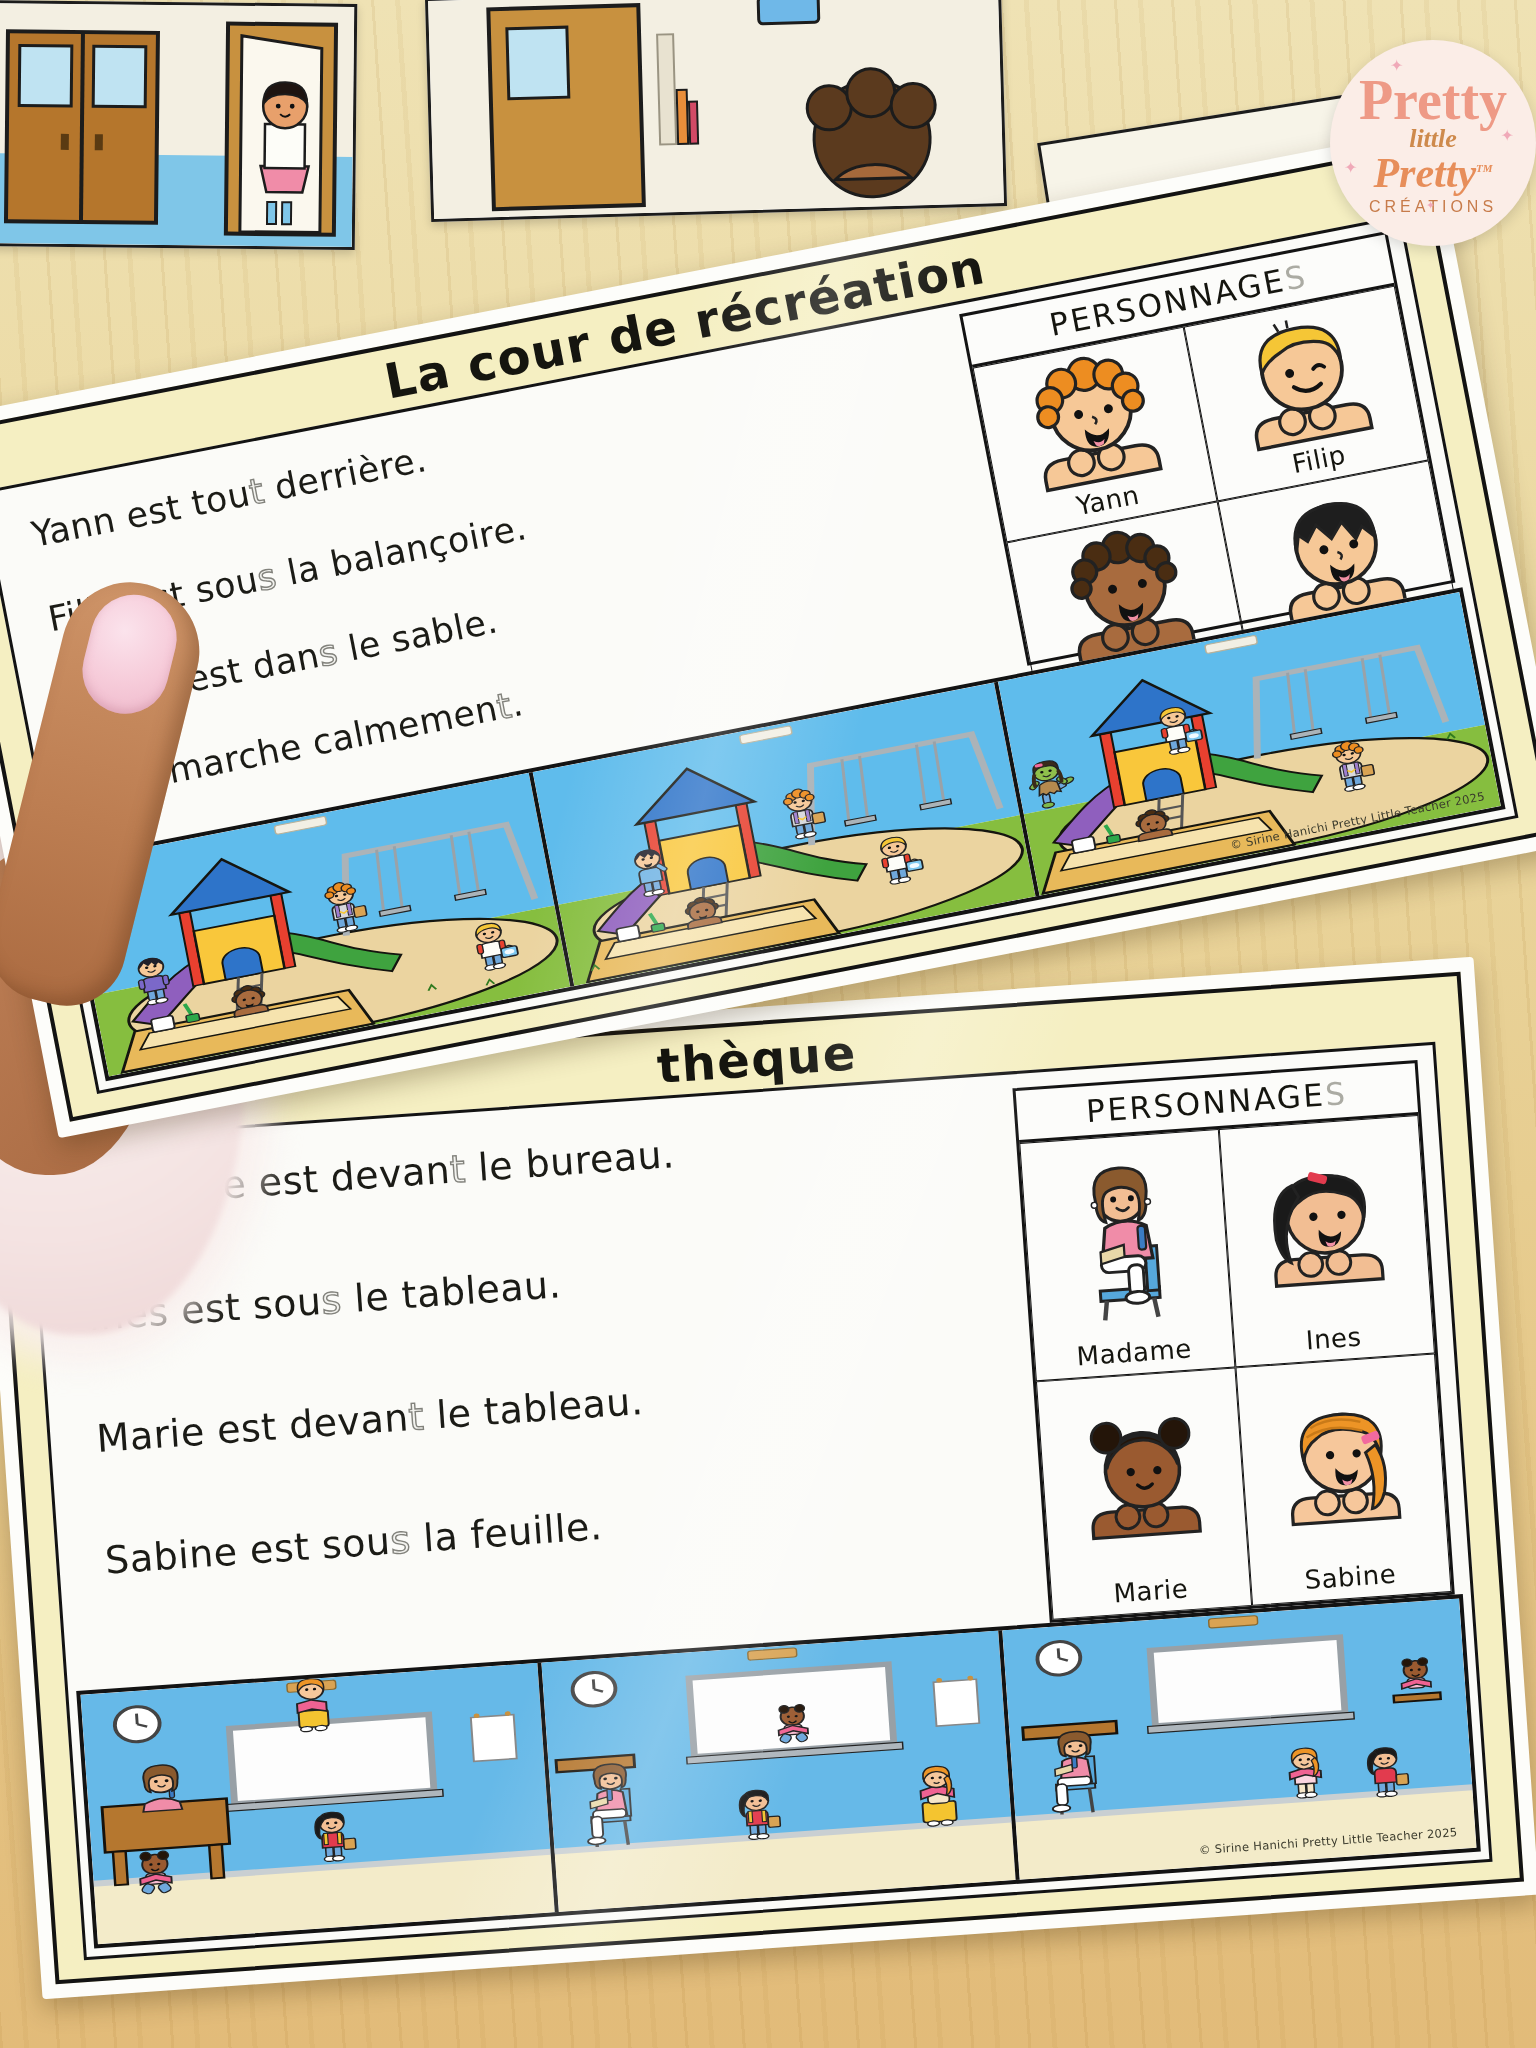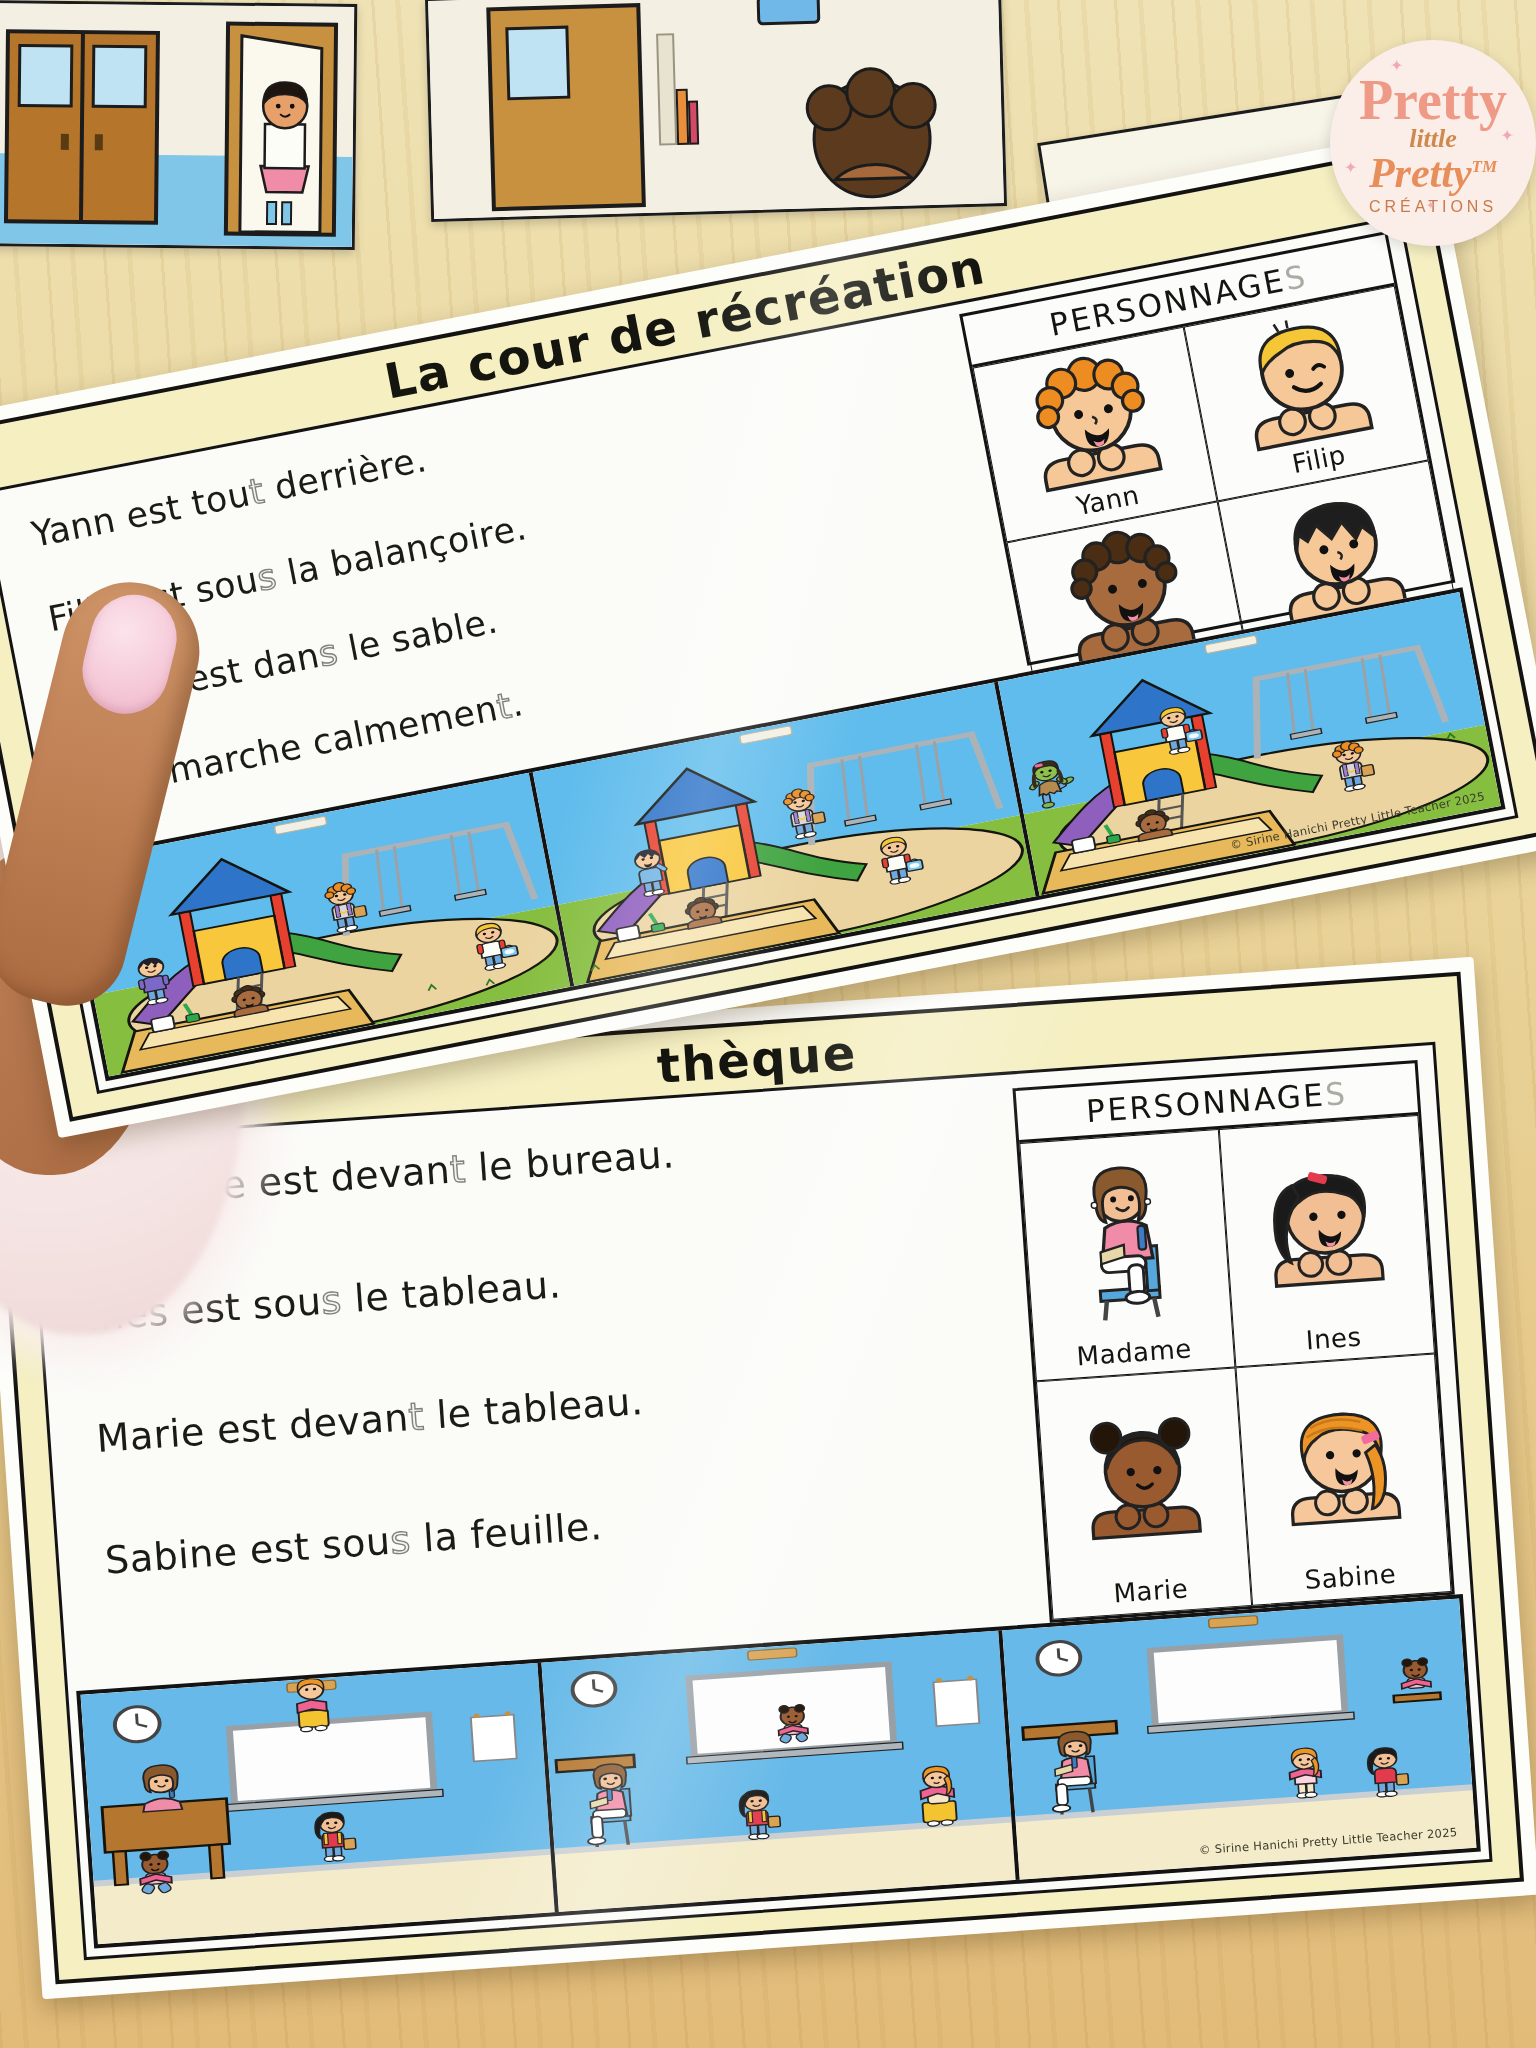--- a/index.html
+++ b/index.html
@@ -33,21 +33,21 @@
   .scene{flex:1;position:relative;overflow:hidden;}
   .scene+.scene{border-left:4px solid #131313;}
   .scene svg{display:block;width:100%;height:100%;}
   .copyright{position:absolute;font-size:11.5px;color:#3a3a2c;letter-spacing:.3px;z-index:6;}
   .logo{position:absolute;left:1330px;top:40px;width:206px;height:206px;border-radius:50%;
     background:#FBEDE7;box-shadow:0 4px 14px rgba(0,0,0,.15);text-align:center;z-index:10;
     font-family:"Liberation Serif",serif;}
   .logo .w1{display:block;margin-top:34px;font-size:56px;font-weight:700;color:#EE9A86;line-height:.95;}
   .logo .w2{display:block;font-size:26px;font-style:italic;font-weight:700;color:#CE8A4C;line-height:.95;}
   .logo .w3{display:block;font-size:42px;font-style:italic;font-weight:700;color:#E78E5A;line-height:1.0;}
-  .logo .tm{font-size:17px;vertical-align:super;color:#E78E5A;}
+  .logo .tm{font-size:11px;vertical-align:super;color:#E78E5A;}
   .logo .sub{display:block;margin-top:4px;font-size:16px;letter-spacing:4px;color:#C77B4A;font-family:"Liberation Sans",sans-serif;}
   .sparkle{position:absolute;color:#F0A9B8;font-size:16px;}
   .sleeve{position:absolute;left:-85px;top:795px;width:330px;height:540px;border-radius:45% 55% 50% 50%;
     background:radial-gradient(circle at 40% 40%,#FAF1EF 0%,#F4E3E2 60%,#EED6D6 100%);
     box-shadow:0 0 34px 26px rgba(248,238,236,.9);filter:blur(3px);z-index:3;}
   .palm{position:absolute;left:-58px;top:845px;width:215px;height:330px;border-radius:48%;
     background:linear-gradient(135deg,#C08259,#A96A42);z-index:3;}
   .thumb{position:absolute;left:26px;top:578px;width:138px;height:430px;border-radius:70px 70px 60px 60px;
     background:linear-gradient(180deg,#CE9468 0%,#BD7E52 55%,#AC6C42 100%);
     box-shadow:inset -10px -6px 18px rgba(90,50,20,.35);transform:rotate(14deg);z-index:7;}

